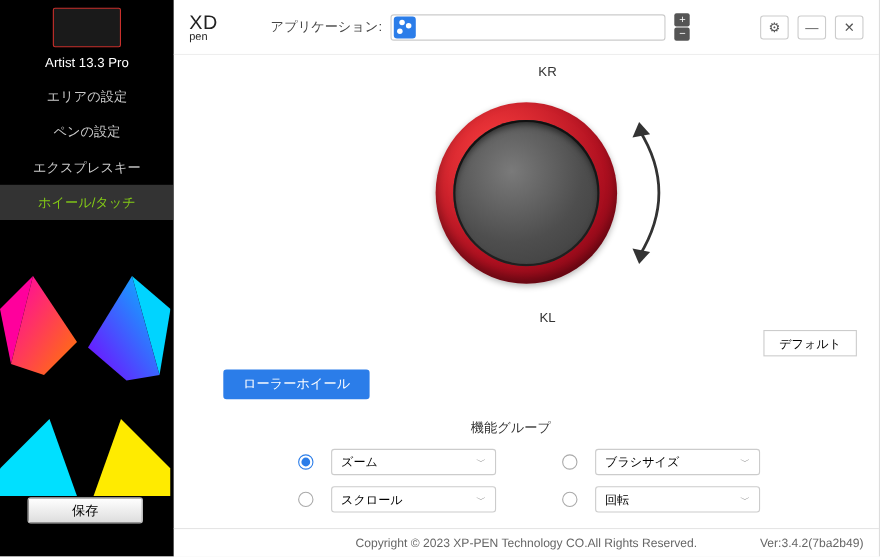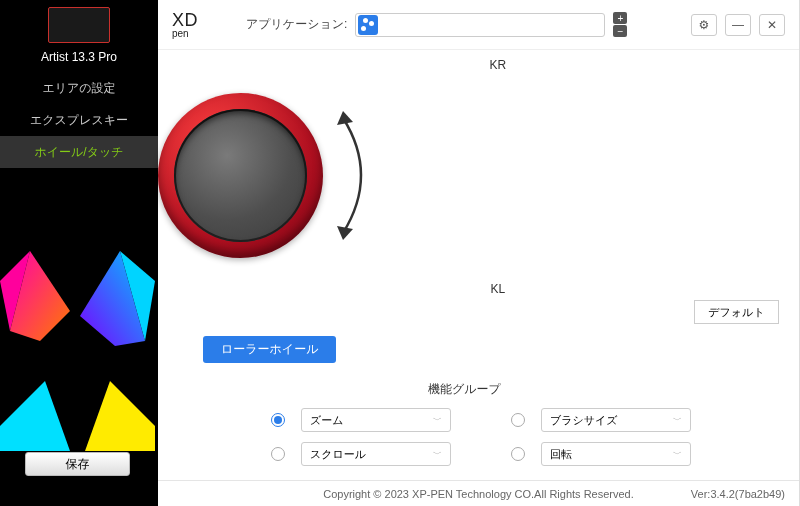--- a/index.html
+++ b/index.html
@@ -23,21 +23,21 @@
 .logo .xp { font-size: 18px; letter-spacing: 0.5px; text-align: right; }
 .app-label { font-size: 12px; color: #444; margin-left: 40px; }
 .app-select { width: 250px; height: 24px; border: 1px solid #ccc; border-radius: 3px; display: flex; align-items: center; padding: 2px; font-size: 11px; position: relative; }
 .app-icon { width: 20px; height: 20px; background: #2b7de9; border-radius: 3px; margin-right: 4px; position: relative; }
 .app-icon::before { content:""; position:absolute; width:5px; height:5px; background:#fff; border-radius:50%; top:3px; left:5px; box-shadow: 6px 3px 0 #fff, -2px 8px 0 #fff; }
 .plusminus { display: flex; flex-direction: column; gap: 1px; }
 .pm-btn { width: 14px; height: 12px; background: #555; color: #fff; font-size: 10px; line-height: 11px; text-align: center; border-radius: 2px; cursor: pointer; border: none; }
 .top-spacer { flex: 1; }
 .icon-btn { width: 26px; height: 22px; border: 1px solid #ccc; border-radius: 3px; background: #fff; display: flex; align-items: center; justify-content: center; font-size: 12px; cursor: pointer; color: #555; }
 
-.wheel-stage { position: relative; height: 250px; display: flex; align-items: center; }
+.wheel-stage { position: relative; height: 250px; display: flex; justify-content: center; align-items: center; }
 .kr-label, .kl-label { position: absolute; font-size: 12px; color: #333; }
 .kr-label { top: 8px; left: 53%; transform: translateX(-50%); }
 .kl-label { bottom: 4px; left: 53%; transform: translateX(-50%); }
 .wheel-wrap { position: relative; width: 165px; height: 165px; }
 .ring { position: absolute; inset: 0; border-radius: 50%; background: radial-gradient(circle at 35% 30%, #ff4040, #b01020 60%, #6a0010); box-shadow: inset 0 -6px 10px rgba(0,0,0,.35), 0 2px 6px rgba(0,0,0,.3); }
 .ring::after { content:""; position:absolute; inset:16px; border-radius:50%; background: radial-gradient(circle at 40% 35%, #7a7a7a, #4e4e4e 55%, #3a3a3a); box-shadow: inset 0 4px 7px rgba(0,0,0,.6), 0 0 0 2px #222 inset; }
 .arrow-arc { position: absolute; left: 175px; top: 15px; width: 50px; height: 135px; }
 
 .default-btn-row { display:flex; justify-content:flex-end; padding: 0 20px 12px; }
 .default-btn { width: 85px; height: 24px; border:1px solid #ccc; background:#fff; font-size:11px; border-radius:0; cursor:pointer; }
@@ -61,20 +61,21 @@
 <body>
 
 <aside class="sidebar">
   <div class="device-preview">
     <div class="screen"></div>
   </div>
   <div class="device-title">Artist 13.3 Pro</div>
 
   <nav class="nav-items">
     <div class="nav-item">エリアの設定</div>
+    <div class="nav-item">ペンの設定</div>
     <div class="nav-item">エクスプレスキー</div>
     <div class="nav-item active">ホイール/タッチ</div>
   </nav>
 
   <svg class="sidebar-deco" viewBox="0 0 155 200">
     <polygon points="0,30 30,0 10,80" fill="#ff009c"></polygon>
     <polygon points="30,0 70,60 40,90 10,80" fill="url(#g1)"></polygon>
     <polygon points="155,30 120,0 145,90" fill="#00d4ff"></polygon>
     <polygon points="120,0 80,65 115,95 145,90" fill="url(#g2)"></polygon>
     <polygon points="0,175 45,130 70,200 0,200" fill="#00e0ff"></polygon>

